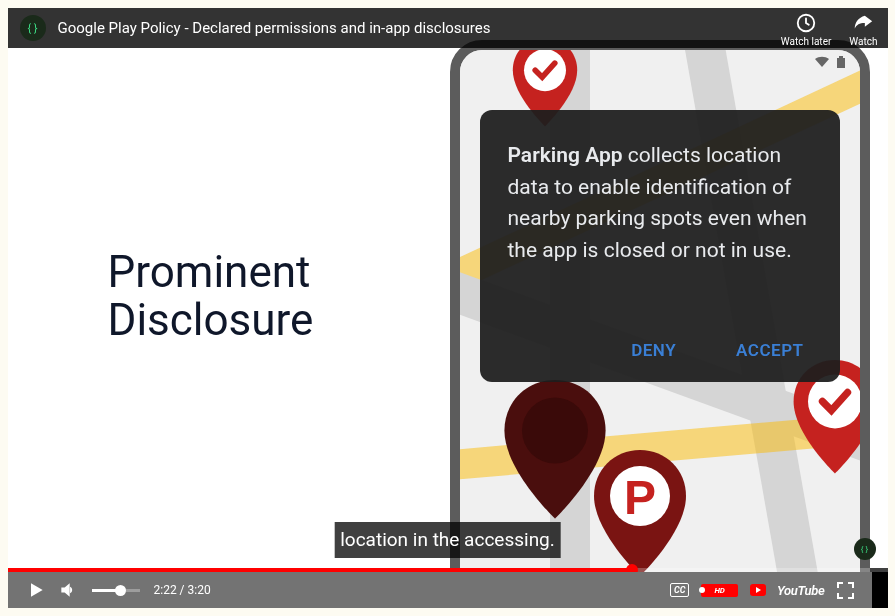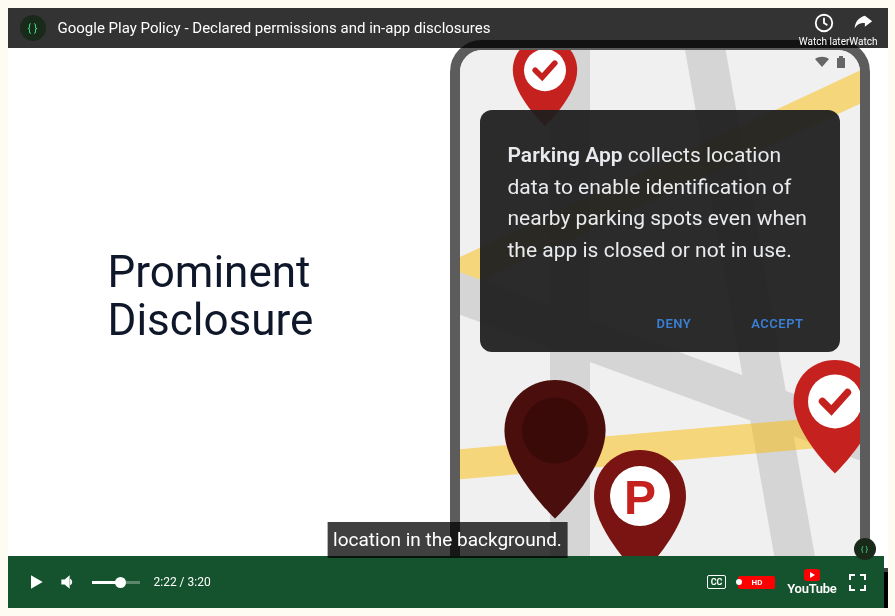--- a/index.html
+++ b/index.html
@@ -39,20 +39,21 @@
     align-items: center;
     justify-content: center;
     margin-right: 12px;
     font-size: 11px;
     color: #3ddc84;
   }
   .title-actions {
     position: absolute;
     top: 4px; right: 10px;
     display: flex;
+    gap: 18px;
     z-index: 11;
     color: #fff;
     font-size: 10px;
   }
   .title-action { display: flex; flex-direction: column; align-items: center; gap: 2px; cursor: pointer; }
   .title-action svg { width: 22px; height: 22px; }
   .stage {
     position: absolute;
     top: 0; left: 0; right: 0; bottom: 40px;
     background: #fff;
@@ -121,23 +122,24 @@
   .dialog-buttons {
     display: flex;
     justify-content: flex-end;
     gap: 60px;
     margin-top: 48px;
     padding-right: 8px;
   }
   .dialog-btn {
     color: #3a7fd5;
     font-weight: 600;
-    font-size: 13px;
+    font-size: 17px;
     letter-spacing: 0.5px;
     cursor: pointer;
+    margin-top: 24px;
   }
   .caption {
     position: absolute;
     bottom: 50px;
     left: 50%;
     transform: translateX(-50%);
     text-align: center;
     z-index: 20;
   }
   .caption span {
@@ -175,31 +177,31 @@
     position: absolute;
     top: -4px;
     left: 71%;
     width: 12px; height: 12px;
     margin-left: -6px;
     background: #ff0000;
     border-radius: 50%;
   }
   .controls {
     position: absolute;
-    bottom: 0; left: 0; right: 4px;
-    height: 52px;
-    background: #14532d;
+    bottom: 0; left: 0; right: 16px;
+    height: 36px;
+    background: #737373;
     display: flex;
     align-items: center;
     padding: 0 12px;
     color: #fff;
     z-index: 15;
     font-size: 12px;
   }
-  .ctrl-btn { display: flex; align-items: flex-start; cursor: pointer; padding: 0 6px; }
+  .ctrl-btn { display: flex; align-items: flex-start; cursor: pointer; padding: 0 6px; font-style: italic; }
   .ctrl-btn svg { width: 20px; height: 20px; fill: #fff; }
   .vol-slider {
     width: 48px; height: 3px;
     background: rgba(255,255,255,0.3);
     position: relative;
     margin: 0 8px;
   }
   .vol-fill { position: absolute; left: 0; top: 0; bottom: 0; width: 60%; background: #fff; }
   .vol-knob { position: absolute; left: 60%; top: -4px; margin-left: -5px; width: 11px; height: 11px; background: #fff; border-radius: 50%; }
   .time { margin-left: 6px; }
@@ -223,25 +225,24 @@
     content: "";
     position: absolute;
     width: 6px; height: 6px;
     background: #fff;
     border-radius: 50%;
     left: -2px; top: 3px;
   }
   .yt-logo {
     display: flex;
     align-items: center;
-    gap: 0;
+    gap: 11px;
     font-weight: 600;
     font-size: 13px;
     letter-spacing: -0.3px;
-    flex-direction: column;
   }
   .yt-play {
     width: 16px; height: 12px;
     background: #ff0000;
     border-radius: 3px;
     position: relative;
   }
   .yt-play::after {
     content: "";
     position: absolute;
@@ -340,21 +341,21 @@
         <div class="dialog-buttons">
           <div class="dialog-btn">DENY</div>
           <div class="dialog-btn">ACCEPT</div>
         </div>
       </div>
     </div>
   </div>
 
   <div class="caption">
     <br>
-    <span>location in the background.</span>
+    <span>location in the accessing.</span>
   </div>
 
   <div class="small-avatar">{ }</div>
 
   <div class="progress">
     <div class="progress-played"></div>
     <div class="progress-handle"></div>
   </div>
 
   <div class="controls">

